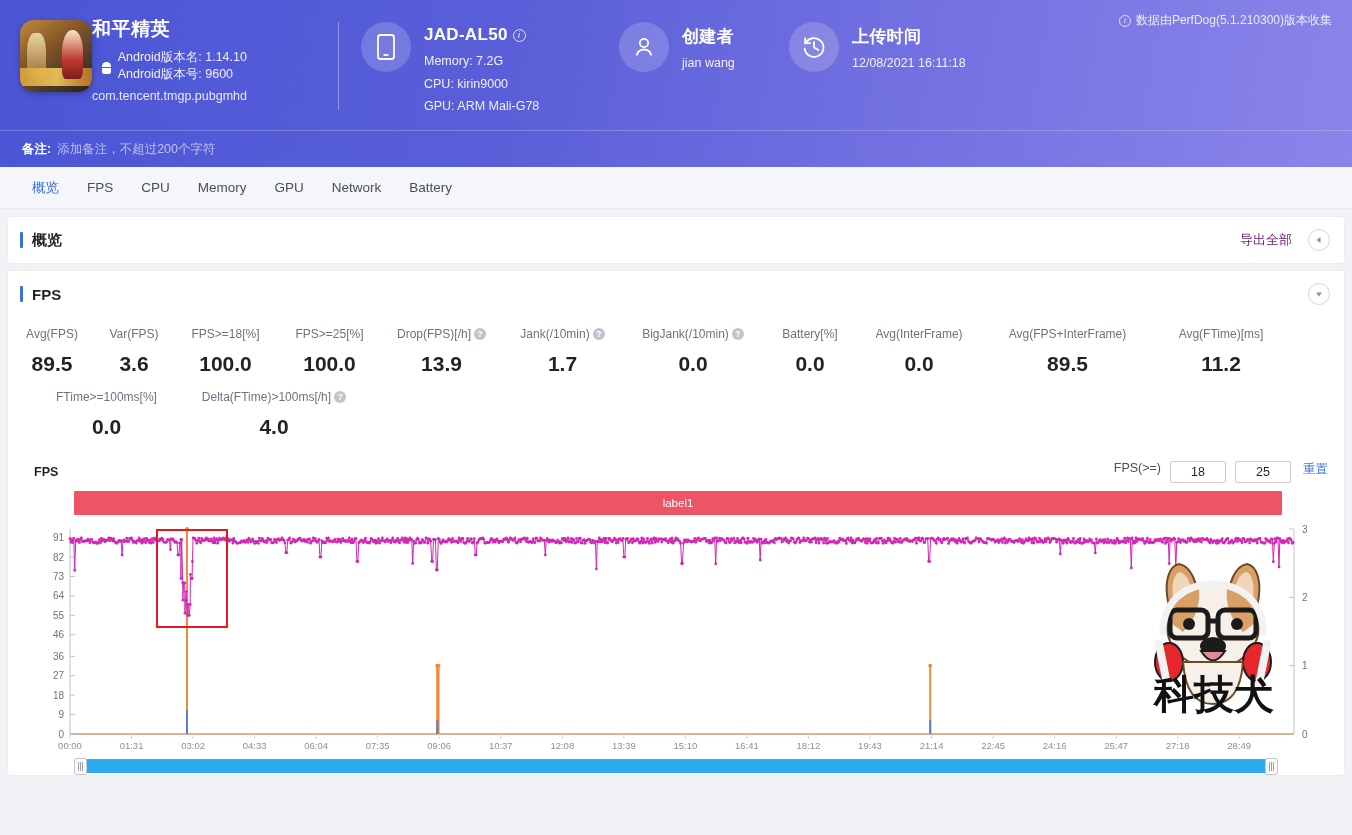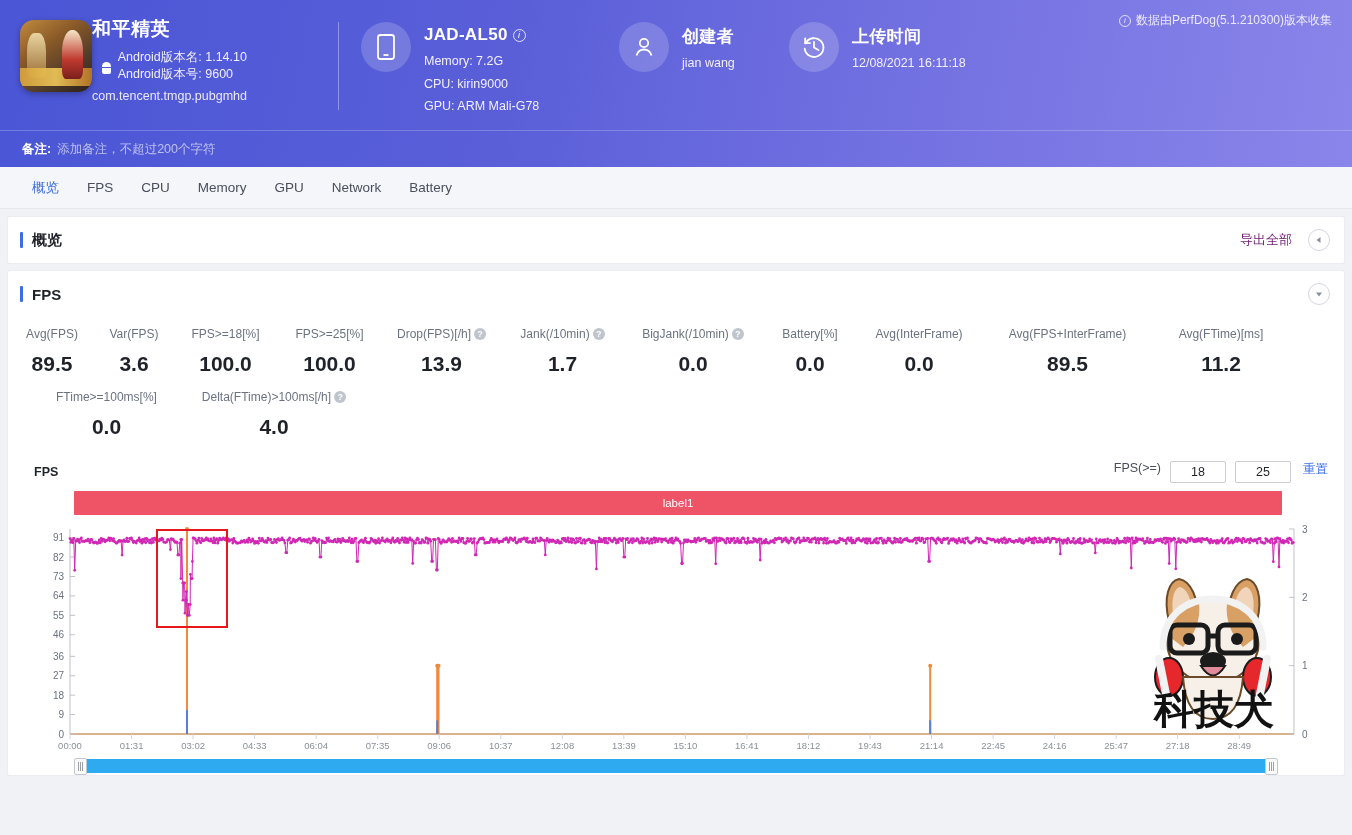--- a/index.html
+++ b/index.html
@@ -190,21 +190,21 @@
 
   .plot-area { position: relative; height: 232px; margin-top: 6px; }
   .plot-svg { display: block; }
 
   .sel-box {
     position: absolute; border: 2px solid #e8161d; pointer-events: none;
   }
 
   
   .watermark {
-    position: absolute; right: 55px; bottom: 12px; width: 150px; height: 168px;
+    position: absolute; right: 55px; bottom: 27px; width: 150px; height: 168px;
     pointer-events: none;
   }
 
   
   .hscroll {
     margin: 4px 8px 0 8px; height: 18px; position: relative;
     display: flex; align-items: center;
   }
   .hscroll-track {
     position: absolute; left: 58px; right: 58px; height: 14px; background: #eef0f3;

